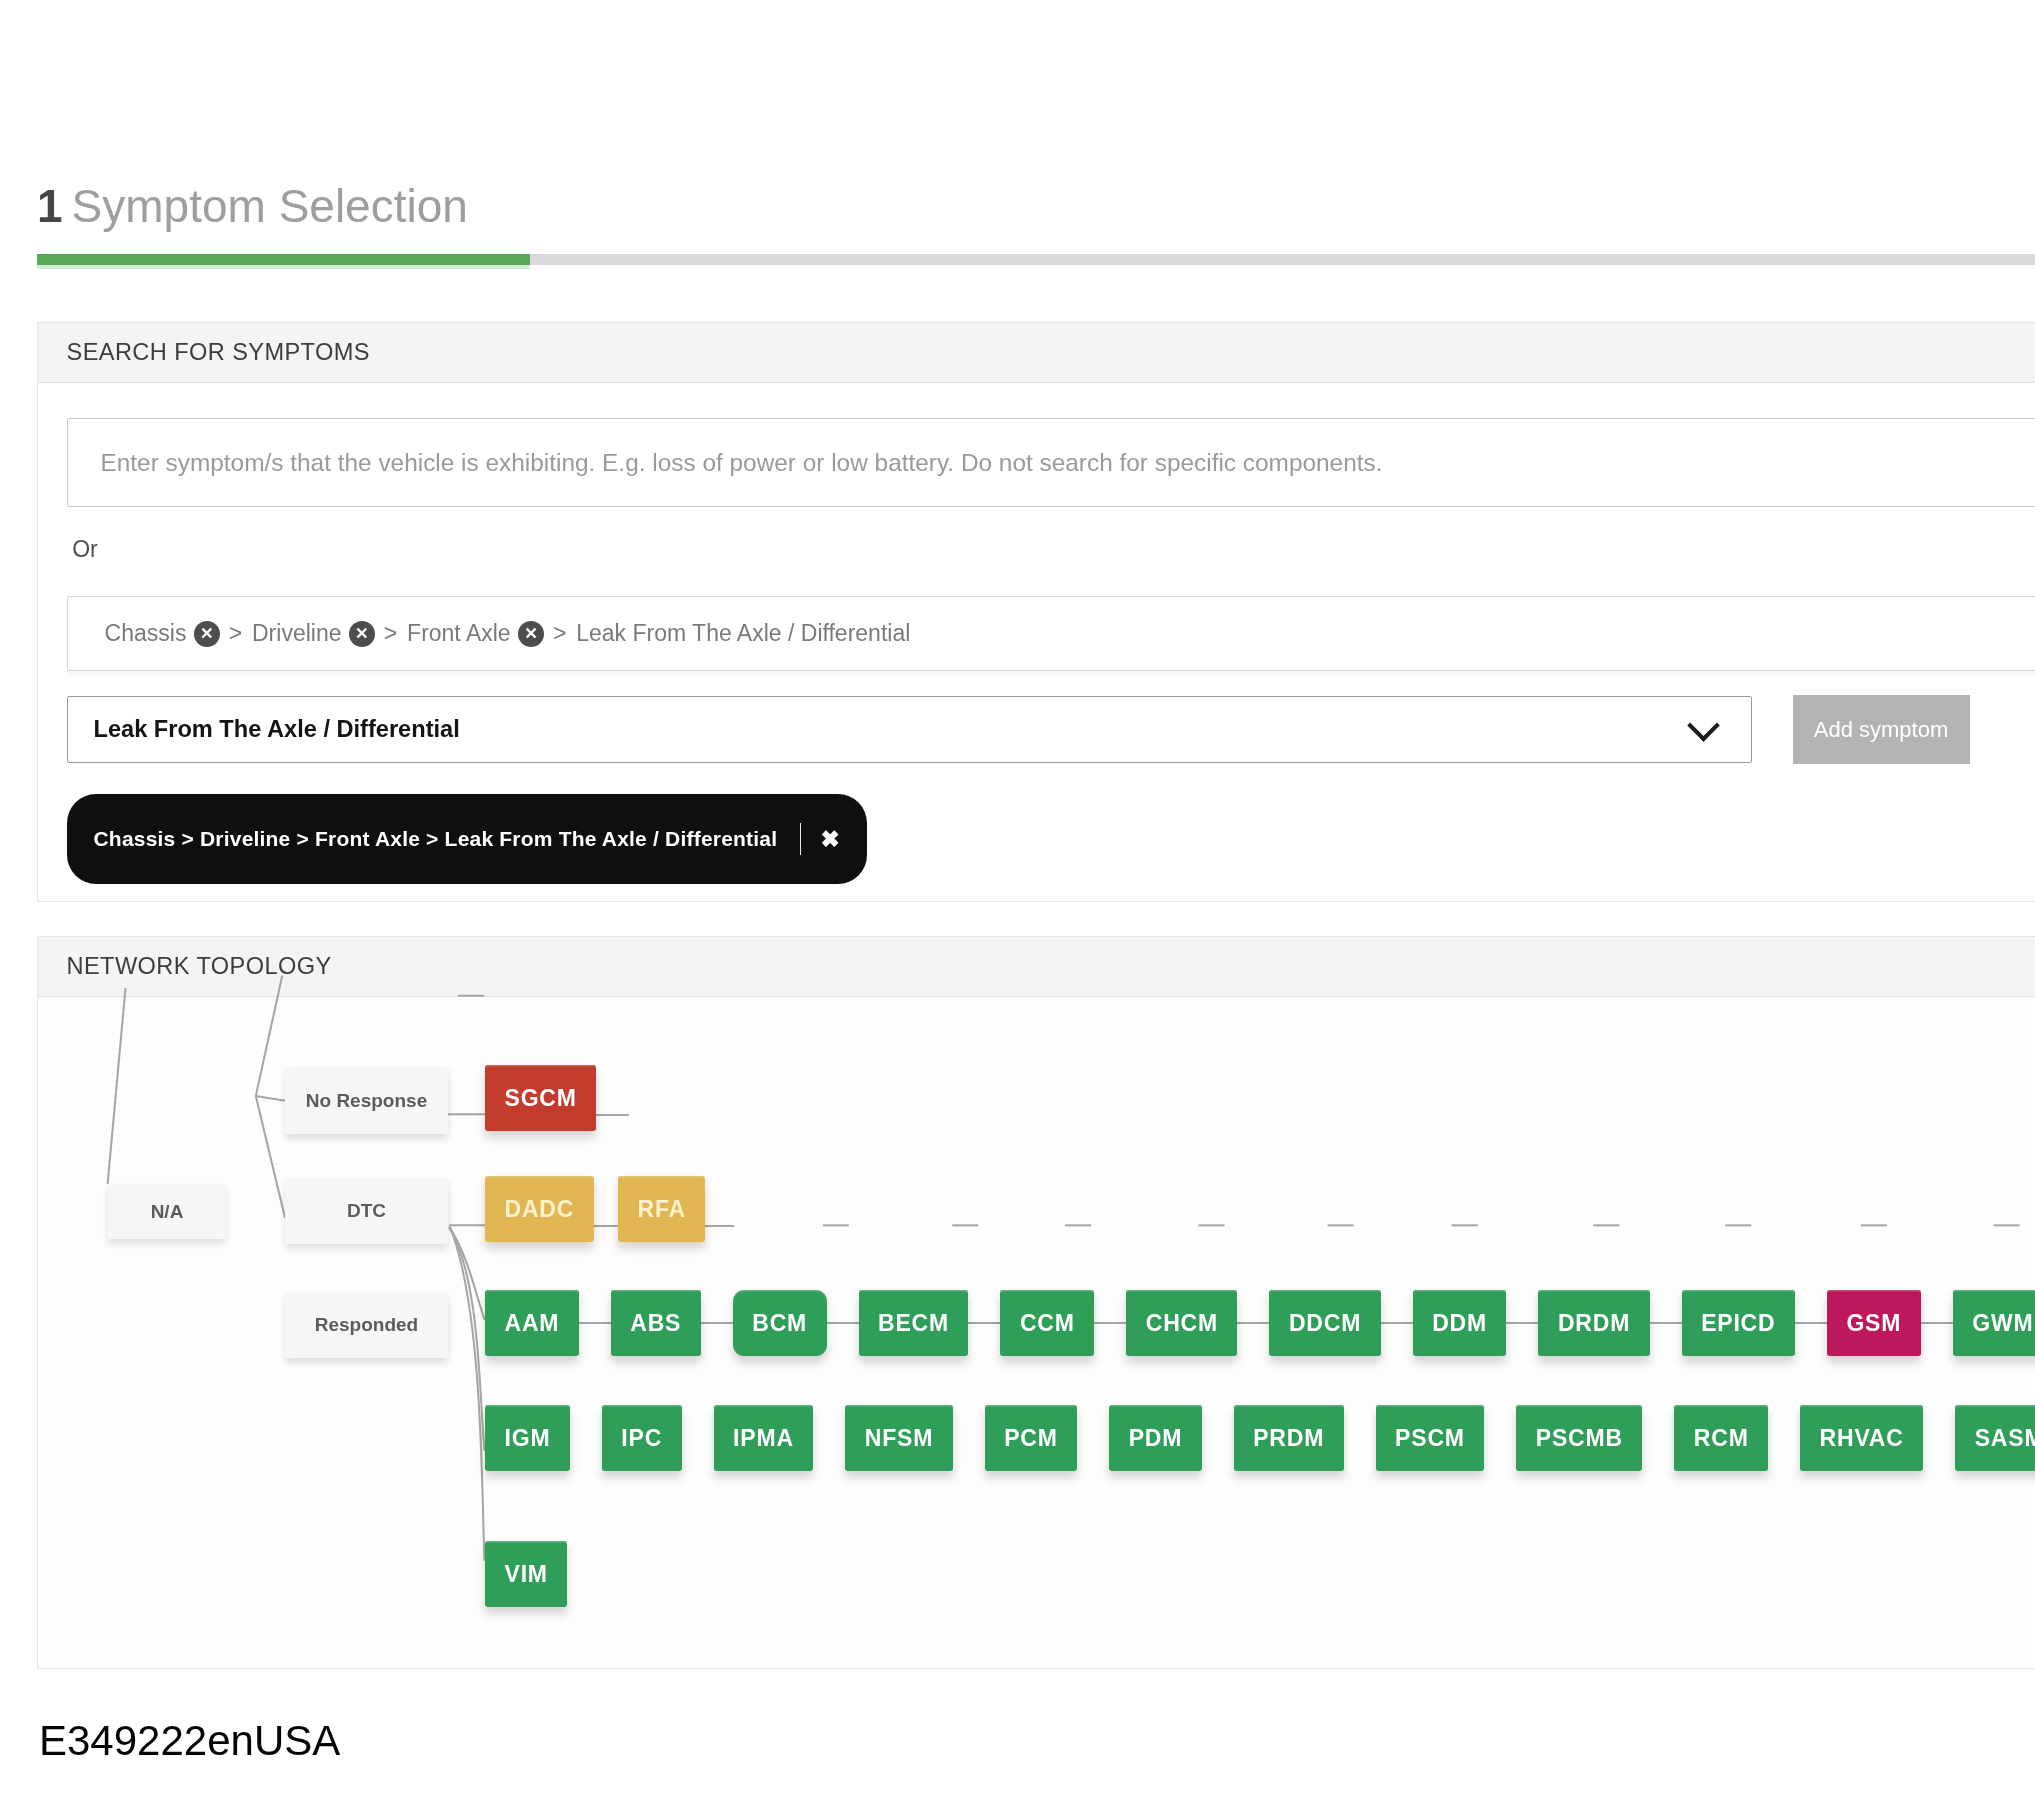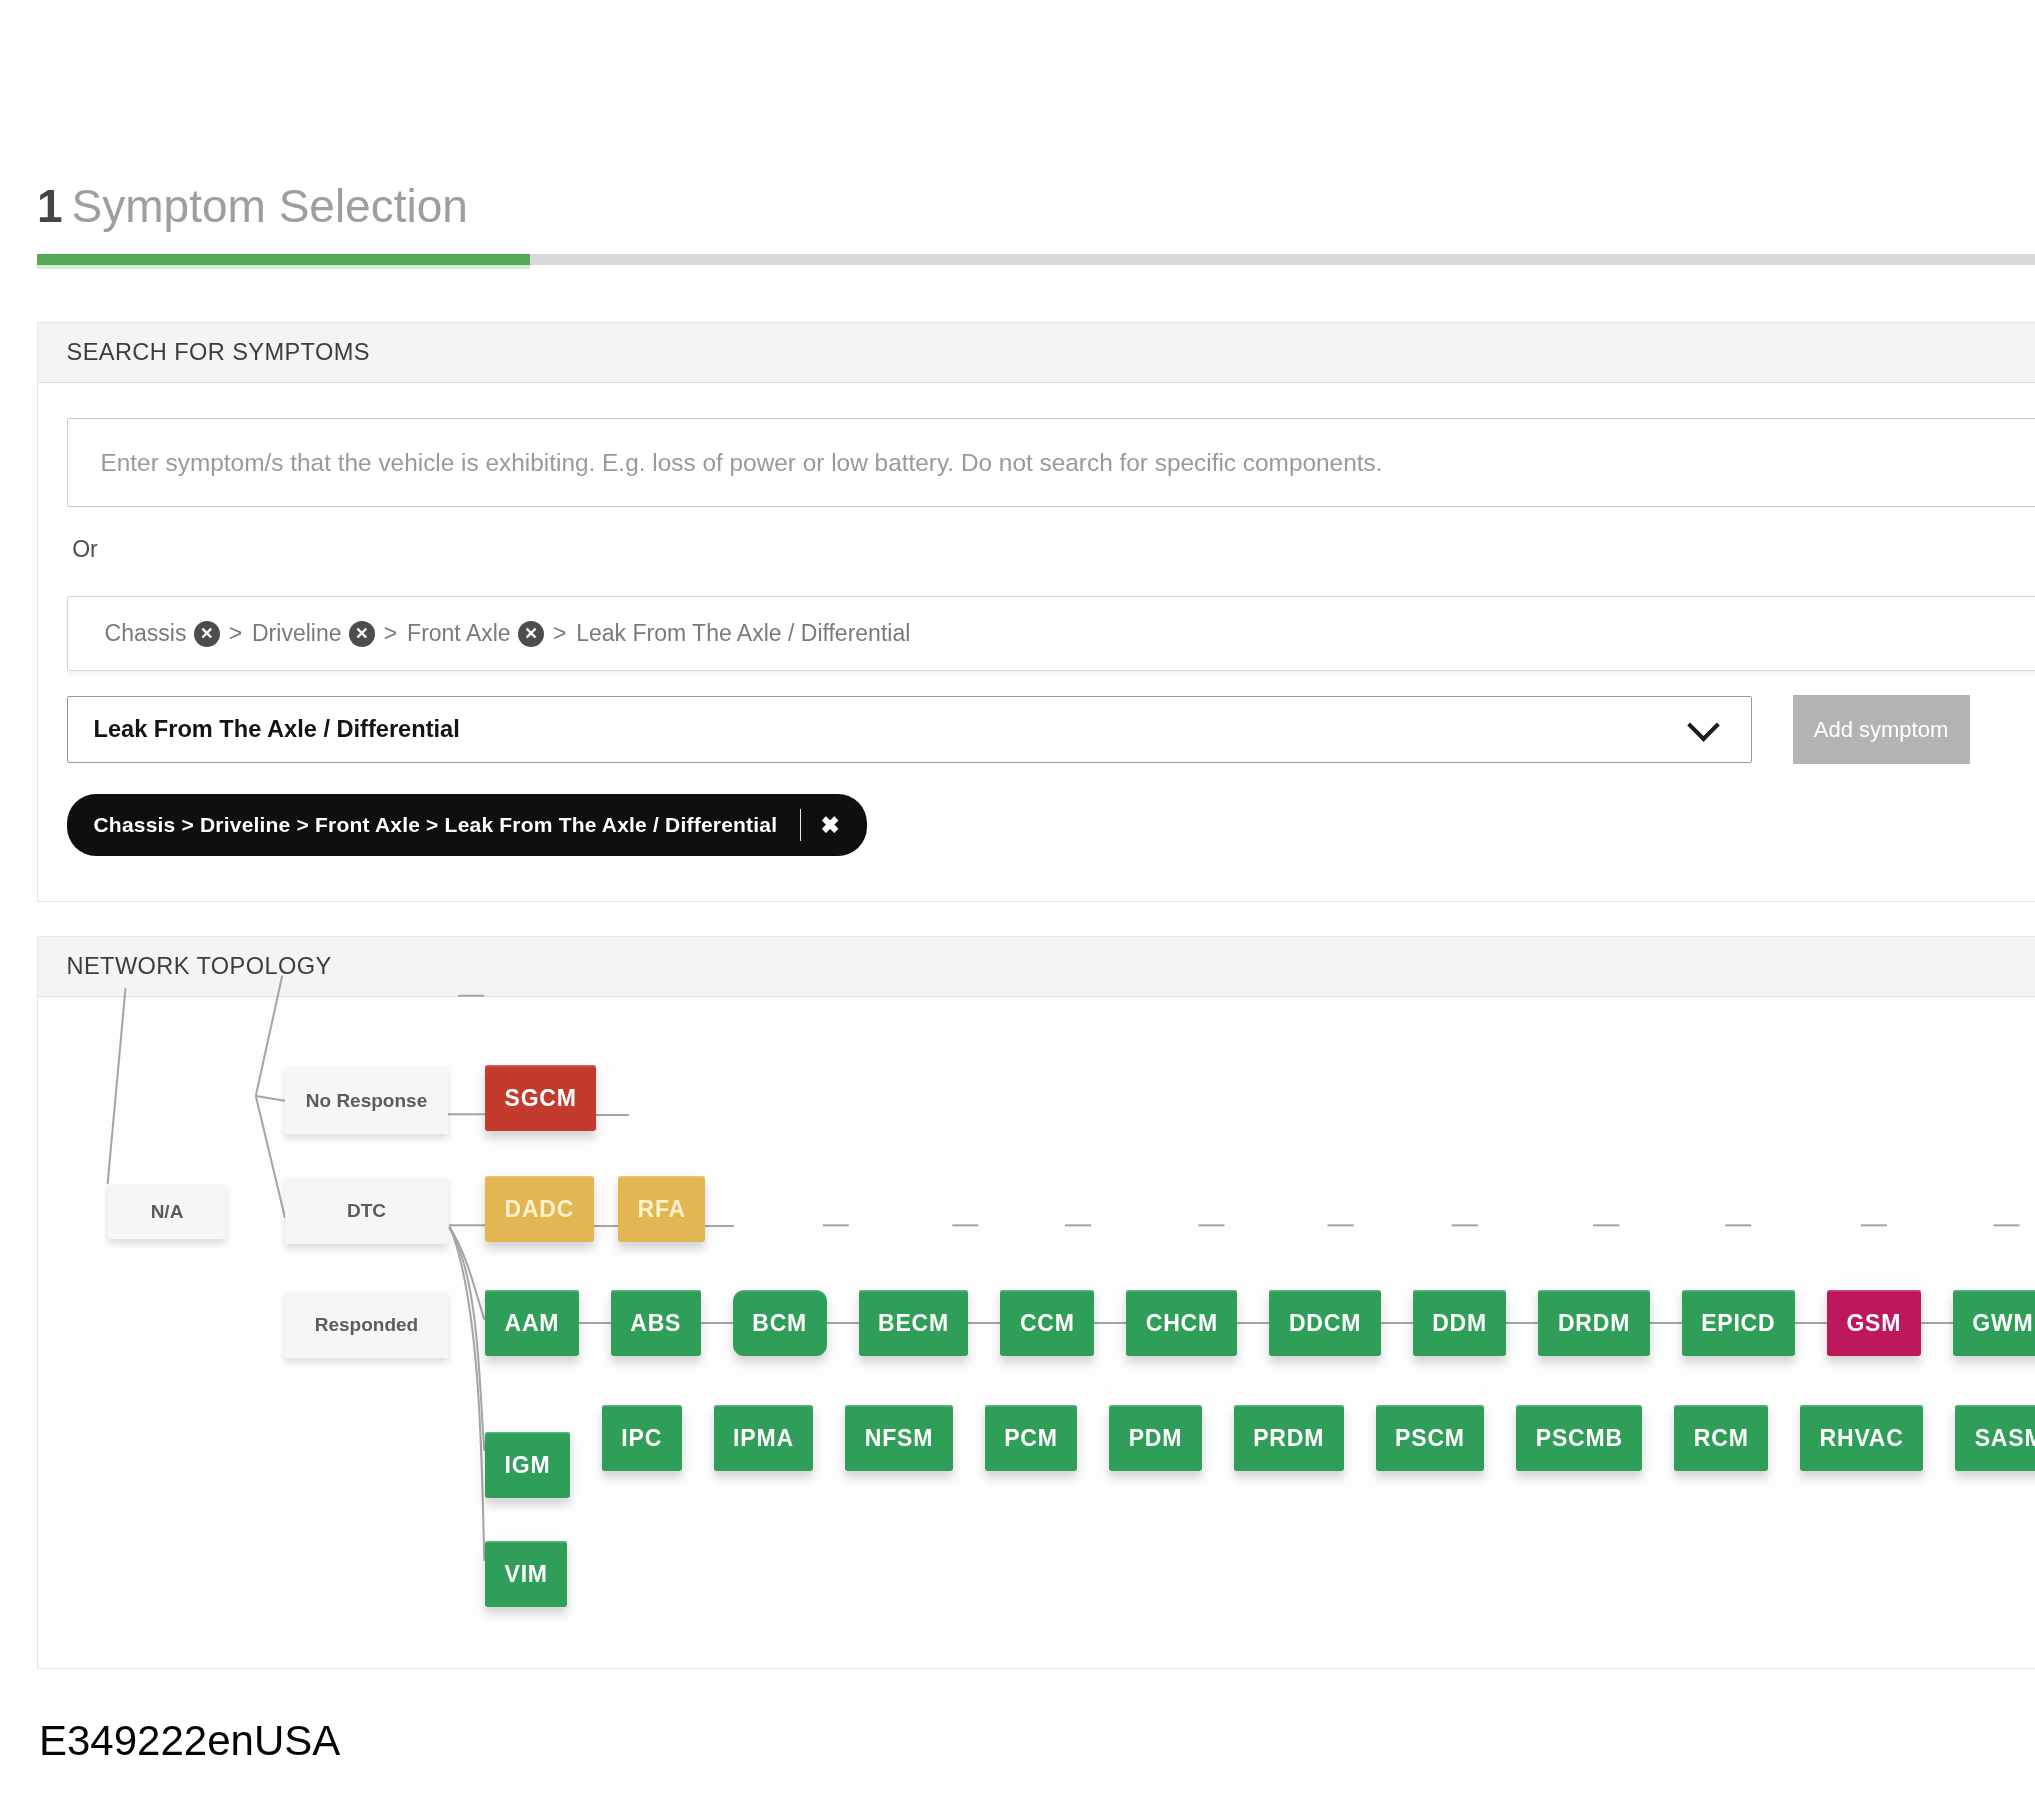--- a/index.html
+++ b/index.html
@@ -26,21 +26,21 @@
   .sym-input::placeholder{color:#9a9a9a; opacity:1;}
   .or-label{margin-top:29px; margin-left:5.7px; font-size:23px; color:#4f4f4f;}
   .breadcrumb-box{margin-top:33px; width:100%; height:75px; box-sizing:border-box; border:1.2px solid #d5d5d5; border-radius:1.6px; background:#fff; display:flex; align-items:center; padding:0 33px; box-shadow:0 3.3px 4.1px rgba(0,0,0,.05); font-size:23px; color:#7a7a7a; white-space:nowrap; overflow:hidden;}
   .bc-label{margin:0 4.1px;}
   .bc-x{display:inline-flex; align-items:center; justify-content:center; width:26px; height:26px; border-radius:50%; background:#4d4d4d; color:#fff; font-size:16.3px; font-weight:700; margin:0 3.3px; flex:none;}
   .bc-sep{margin:0 5.7px; color:#7a7a7a;}
   .select-row{margin-top:25px; display:flex; align-items:flex-start;}
   .select-box{position:relative; width:1685px; height:67px; box-sizing:border-box; border:1.2px solid #9a9a9a; border-radius:2px; background:#fff; display:flex; align-items:center; padding:0 26px; font-size:23.6px; font-weight:700; color:#141414;}
   .chev{position:absolute; right:36px; top:50%; width:19px; height:19px; border-right:4.1px solid #1c1c1c; border-bottom:4.1px solid #1c1c1c; transform:translateY(-70%) rotate(45deg);}
   .add-btn{margin-left:41px; margin-top:-0.8px; width:177px; height:69px; background:#b3b3b3; border:none; color:#fff; font-size:22px; font-family:"Liberation Sans",sans-serif; cursor:pointer;}
-  .chip{margin-top:30px; display:inline-flex; align-items:center; height:58px; border-radius:29px; background:#0f0f0f; color:#fff; padding:2px 27px; font-size:21px; font-weight:700; letter-spacing:0.2px; white-space:nowrap;}
+  .chip{margin-top:30px; display:inline-flex; align-items:center; height:58px; border-radius:29px; background:#0f0f0f; color:#fff; padding:16px 27px; font-size:21px; font-weight:700; letter-spacing:0.2px; white-space:nowrap;}
   .chip-div{width:1.2px; height:32px; background:#e8e8e8; margin:0 19px 0 23px;}
   .chip-x{font-size:23px; font-weight:700;}
 
   
   .topo-body{position:absolute; inset:0;}
   .topo-lines{position:absolute; left:0; top:0; z-index:1;}
   .tnode{position:absolute; z-index:2; background:#f6f6f6; color:#5c5c5c; font-size:19px; font-weight:700; display:flex; align-items:center; justify-content:center; border-radius:1.6px; box-shadow:0 4.9px 7.3px rgba(0,0,0,.12);}
   .node-na{left:70px; top:247px; width:118px; height:55px;}
   .node-noresp{left:247px; top:130px; width:163px; height:67px;}
   .node-dtc{left:247px; top:241px; width:163px; height:66px;}
@@ -158,21 +158,21 @@
           <div class="mod" style="background: rgb(47, 158, 88); color: rgb(255, 255, 255);">CCM</div>
           <div class="mod" style="background: rgb(47, 158, 88); color: rgb(255, 255, 255);">CHCM</div>
           <div class="mod" style="background: rgb(47, 158, 88); color: rgb(255, 255, 255);">DDCM</div>
           <div class="mod" style="background: rgb(47, 158, 88); color: rgb(255, 255, 255);">DDM</div>
           <div class="mod" style="background: rgb(47, 158, 88); color: rgb(255, 255, 255);">DRDM</div>
           <div class="mod" style="background: rgb(47, 158, 88); color: rgb(255, 255, 255);">EPICD</div>
           <div class="mod" style="background: #be185d; color: rgb(255, 255, 255);">GSM</div>
           <div class="mod" style="background: rgb(47, 158, 88); color: rgb(255, 255, 255);">GWM</div>
         </div>
       <div class="mod-row row-g2">
-          <div class="mod" style="background: rgb(47, 158, 88); color: rgb(255, 255, 255); margin-top: 27px;">IGM</div>
+          <div class="mod" style="background: rgb(47, 158, 88); color: rgb(255, 255, 255);">IGM</div>
           <div class="mod" style="background: rgb(47, 158, 88); color: rgb(255, 255, 255);">IPC</div>
           <div class="mod" style="background: rgb(47, 158, 88); color: rgb(255, 255, 255);">IPMA</div>
           <div class="mod" style="background: rgb(47, 158, 88); color: rgb(255, 255, 255);">NFSM</div>
           <div class="mod" style="background: rgb(47, 158, 88); color: rgb(255, 255, 255);">PCM</div>
           <div class="mod" style="background: rgb(47, 158, 88); color: rgb(255, 255, 255);">PDM</div>
           <div class="mod" style="background: rgb(47, 158, 88); color: rgb(255, 255, 255);">PRDM</div>
           <div class="mod" style="background: rgb(47, 158, 88); color: rgb(255, 255, 255);">PSCM</div>
           <div class="mod" style="background: rgb(47, 158, 88); color: rgb(255, 255, 255);">PSCMB</div>
           <div class="mod" style="background: rgb(47, 158, 88); color: rgb(255, 255, 255);">RCM</div>
           <div class="mod" style="background: rgb(47, 158, 88); color: rgb(255, 255, 255);">RHVAC</div>

